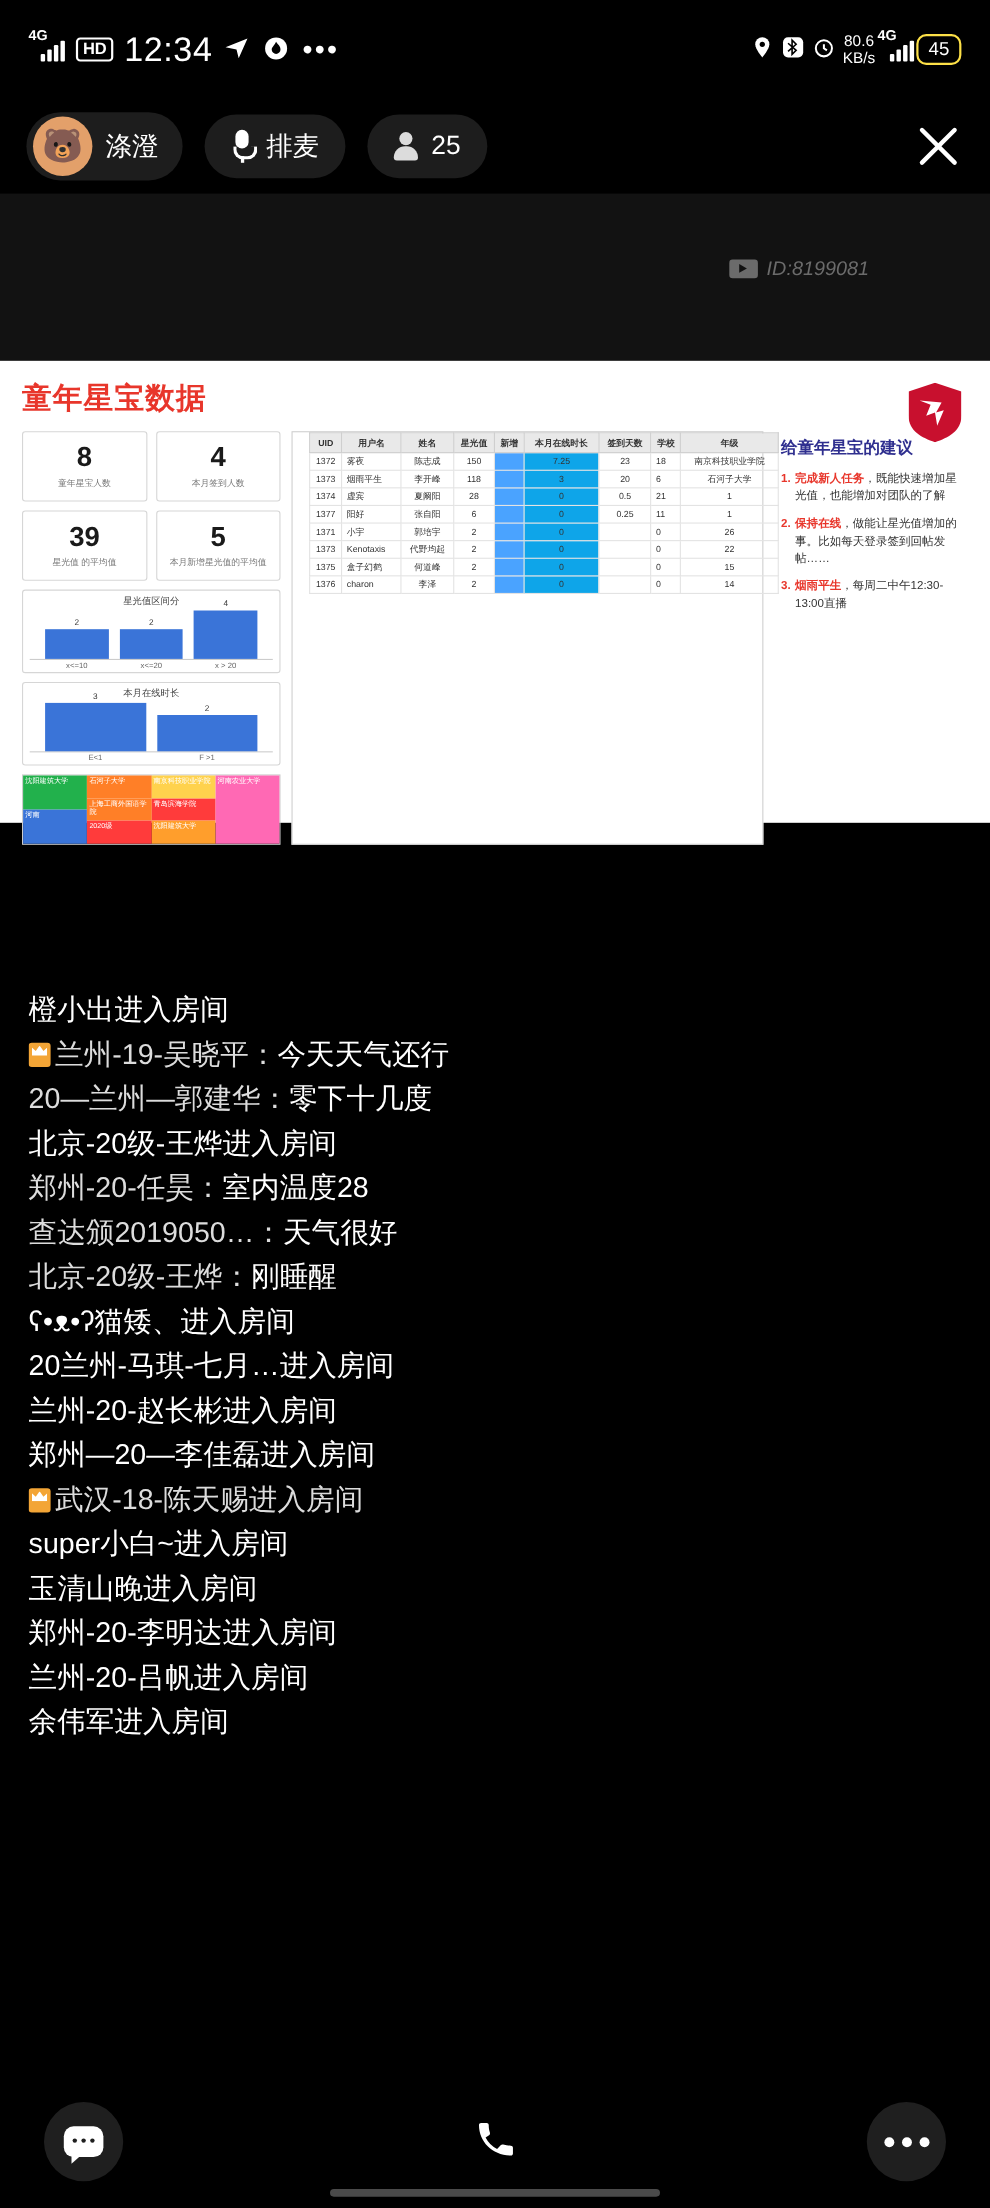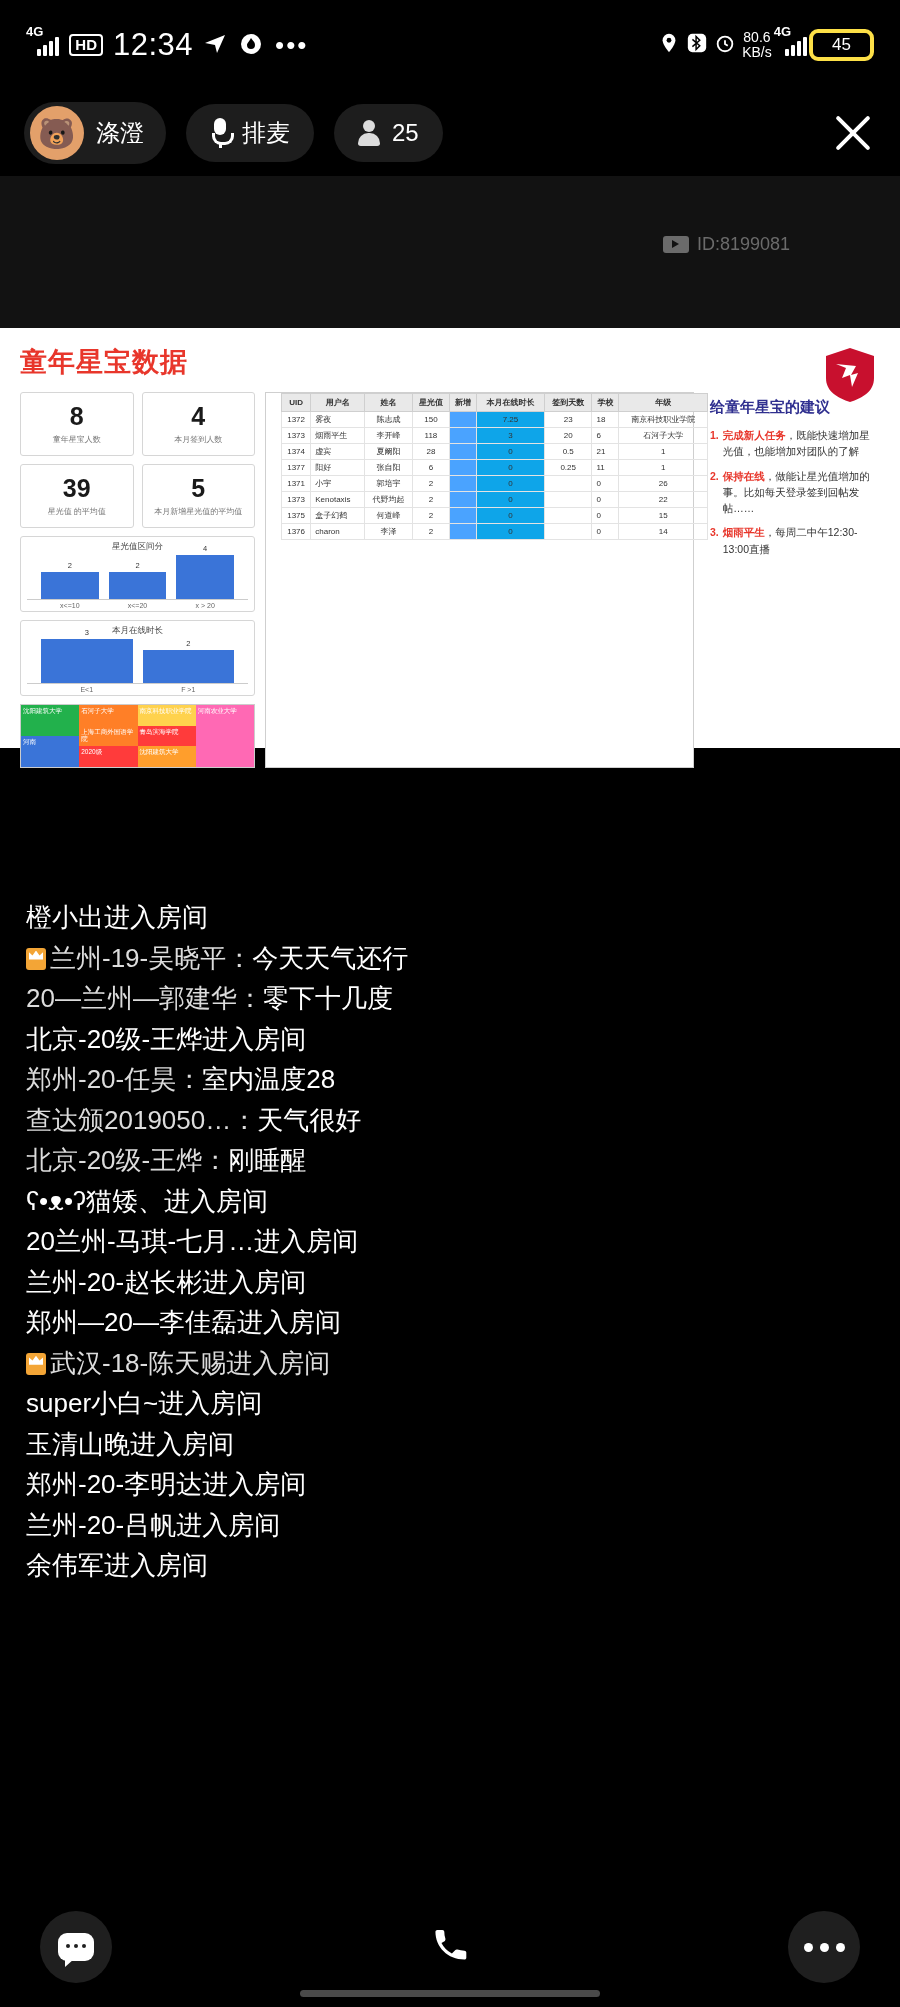--- a/index.html
+++ b/index.html
@@ -10,21 +10,21 @@
   .sb-left{display:flex;align-items:center;gap:10px;}
   .sb-right{display:flex;align-items:center;gap:2px;}
   .sig{display:flex;align-items:flex-end;gap:2px;height:22px;}
   .sig i{display:block;width:4px;background:#fff;border-radius:1px;}
   .sig i:nth-child(1){height:7px}.sig i:nth-child(2){height:11px}.sig i:nth-child(3){height:15px}.sig i:nth-child(4){height:19px}
   .tag4g{font-size:13px;font-weight:bold;line-height:1;position:relative;top:-9px;margin-right:-6px;}
   .hd{border:2px solid #fff;border-radius:4px;font-size:15px;font-weight:bold;padding:0 4px;line-height:18px;}
   .clock{font-size:31px;font-weight:500;letter-spacing:.5px;}
   .ic{width:26px;height:26px;display:inline-block;}
   .netspd{font-size:14px;line-height:15px;text-align:center;}
-  .battery{border:4px solid #fde047;border-radius:9px;padding:2px 19px;font-size:17px;line-height:20px;display:flex;align-items:center;}
+  .battery{border:2px solid #fde047;border-radius:9px;padding:2px 9px;font-size:17px;line-height:20px;display:flex;align-items:center;}
   .dots3{font-size:26px;letter-spacing:2px;line-height:10px;}
 
   
   .roombar{height:86px;display:flex;align-items:center;padding:0 24px;box-sizing:border-box;gap:20px;background:#000;}
   .pill{display:flex;align-items:center;background:#1d1d1d;border-radius:34px;height:62px;padding:0 22px 0 6px;gap:12px;}
   .avatar{width:54px;height:54px;border-radius:50%;background:#e3a06a;display:flex;align-items:center;justify-content:center;font-size:30px;overflow:hidden;}
   .pill-label{font-size:24px;}
   .pill2{display:flex;align-items:center;background:#1d1d1d;border-radius:34px;height:58px;padding:0 24px;gap:12px;}
   .mic{width:20px;height:30px;position:relative;}
   .mic:before{content:"";position:absolute;left:4px;top:0;width:12px;height:17px;border-radius:6px;background:#fff;}
@@ -32,21 +32,21 @@
   .micstem{position:absolute;left:9px;top:24px;width:3px;height:6px;background:#fff;}
   .person{width:22px;height:26px;position:relative;}
   .person:before{content:"";position:absolute;left:5px;top:0;width:12px;height:12px;border-radius:50%;background:#dcdcdc;}
   .person:after{content:"";position:absolute;left:0;top:13px;width:22px;height:13px;border-radius:11px 11px 3px 3px;background:#dcdcdc;}
   .close-x{margin-left:auto;width:46px;height:46px;position:relative;}
   .close-x:before,.close-x:after{content:"";position:absolute;left:0;top:21px;width:46px;height:4px;background:#fff;border-radius:2px;}
   .close-x:before{transform:rotate(45deg);}
   .close-x:after{transform:rotate(-45deg);}
 
   
-  .videostrip{height:152px;background:#121212;position:relative;}
+  .videostrip{height:152px;background:#121212;position:relative;font-style:italic;}
   .idtag{position:absolute;right:110px;top:58px;display:flex;align-items:center;gap:8px;color:#6b6b6b;font-size:18px;}
   .playico{width:26px;height:17px;background:#6b6b6b;border-radius:3px;position:relative;}
   .playico:after{content:"";position:absolute;left:9px;top:4px;border-left:7px solid #121212;border-top:4.5px solid transparent;border-bottom:4.5px solid transparent;}
 
   
   .slide{background:#fff;color:#222;height:420px;padding:16px 20px 10px 20px;box-sizing:border-box;position:relative;}
   .slide-title{color:#e8362b;font-size:27px;font-weight:bold;letter-spacing:1px;}
   .msi{position:absolute;right:26px;top:20px;width:48px;height:54px;}
   .slide-body{display:flex;gap:10px;margin-top:12px;}
   .col-left{width:235px;display:flex;flex-direction:column;gap:8px;}

